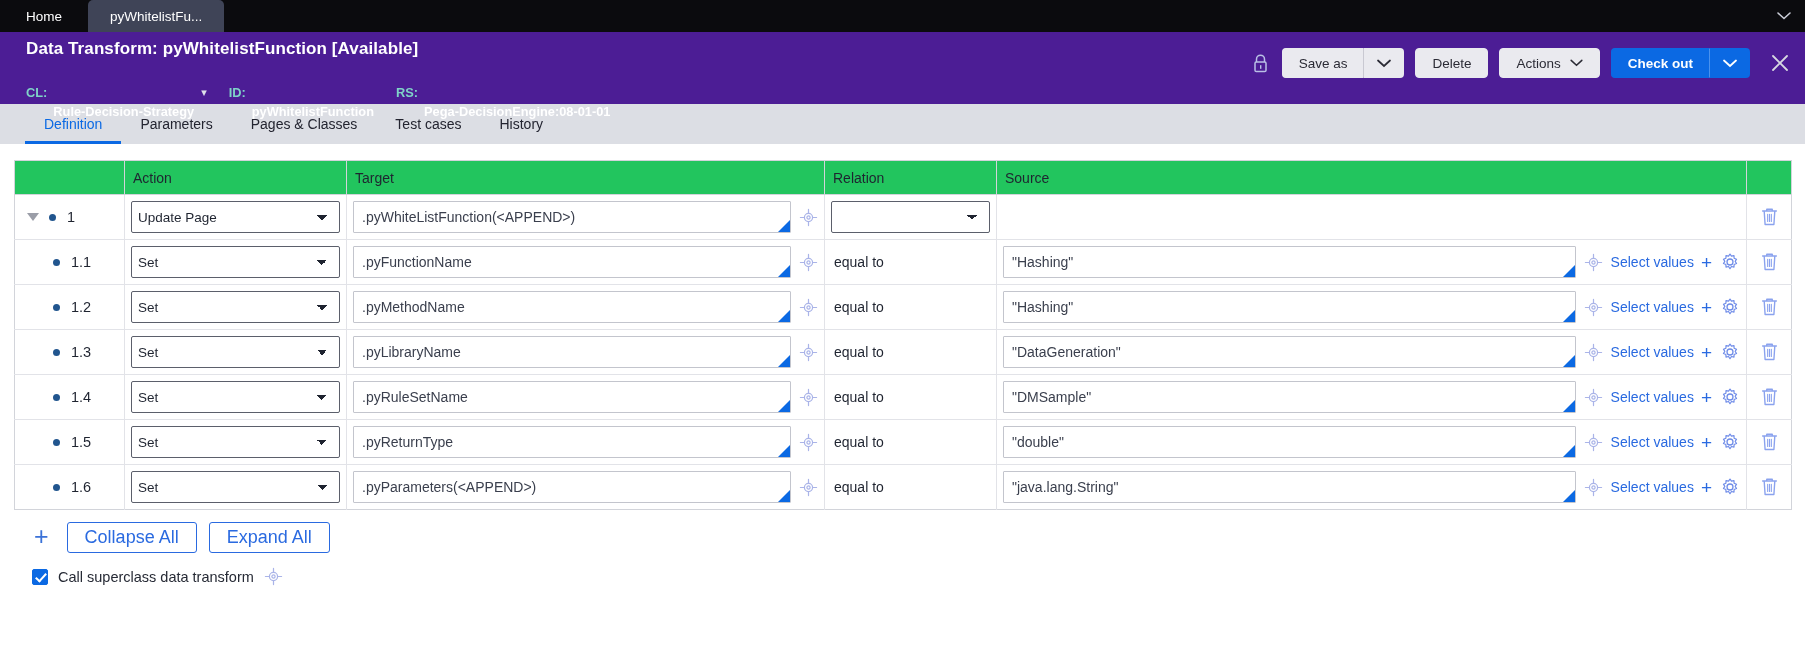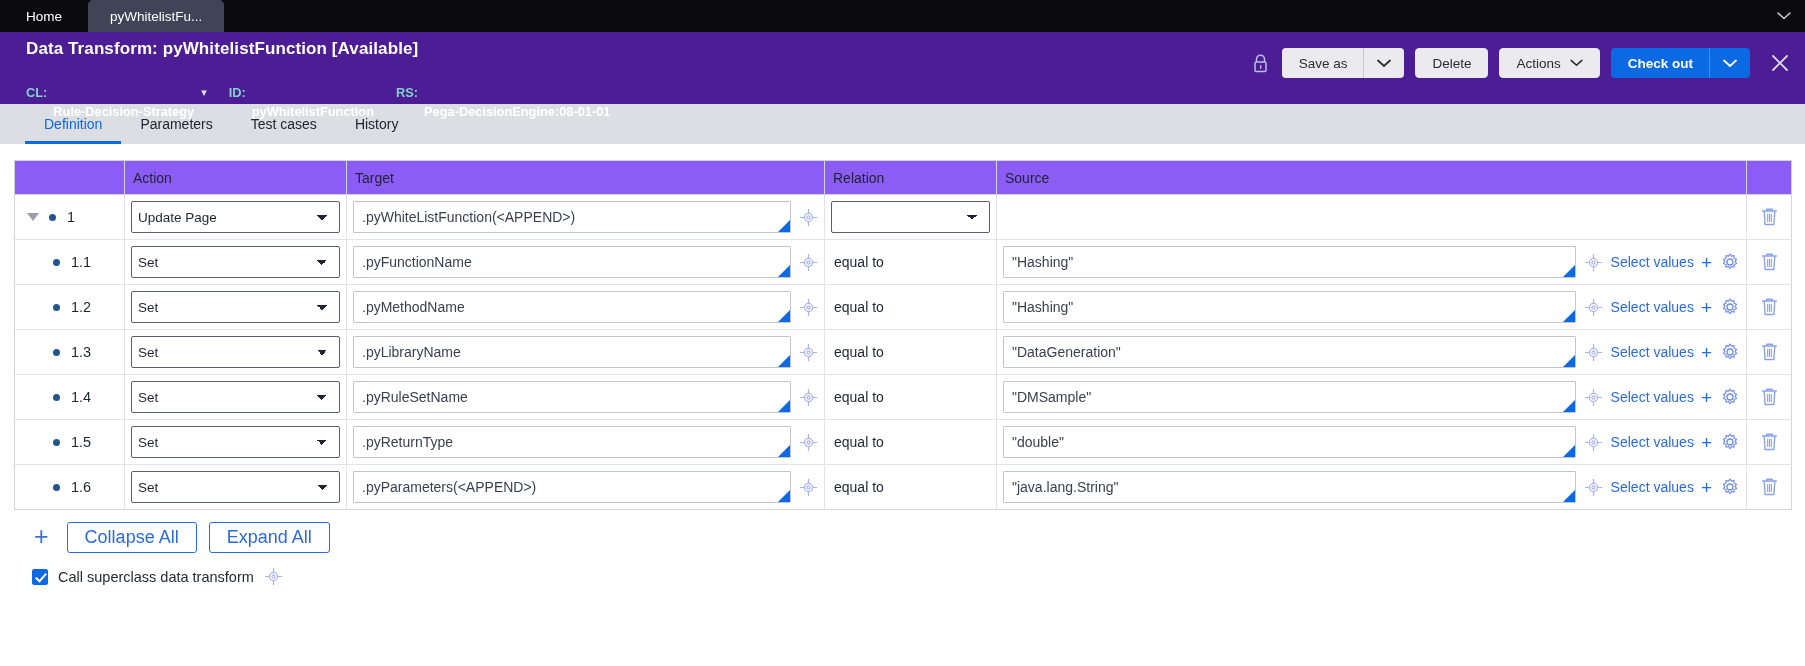--- a/index.html
+++ b/index.html
@@ -155,21 +155,21 @@
   
   .content { background: #ffffff; padding: 16px 14px 0 14px; }
 
   table.dt {
     border-collapse: collapse;
     width: 1777px;
     table-layout: fixed;
     border: 1px solid #d2d4da;
   }
   table.dt th {
-    background: #8b5cf6;
+    background: #22c55e;
     border-right: 1px solid #d2d4da;
     border-bottom: 1px solid #d2d4da;
     text-align: left;
     font-size: 14px;
     font-weight: normal;
     color: #1f2430;
     padding: 8px 6px 8px 8px;
     height: 34px;
   }
   table.dt th:last-child { border-right: none; }
@@ -408,20 +408,23 @@
     </span>
   </div>
 </div>
 
 <div class="navtabs">
   <div class="navtab active">
       <span>Definition</span>
     </div>
   <div class="navtab">
       <span>Parameters</span>
+    </div>
+  <div class="navtab">
+      <span>Pages &amp; Classes</span>
     </div>
   <div class="navtab">
       <span>Test cases</span>
     </div>
   <div class="navtab">
       <span>History</span>
     </div>
 </div>
 
 <div class="content">

